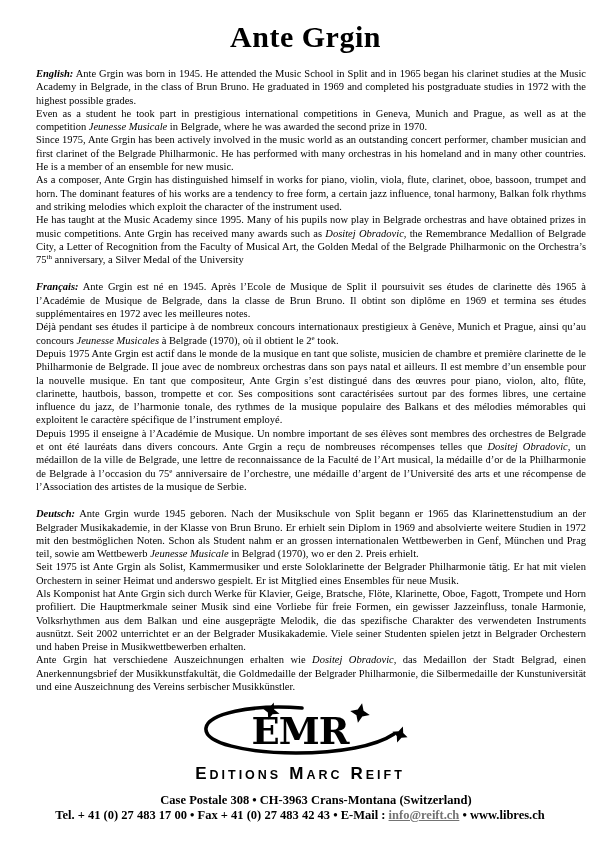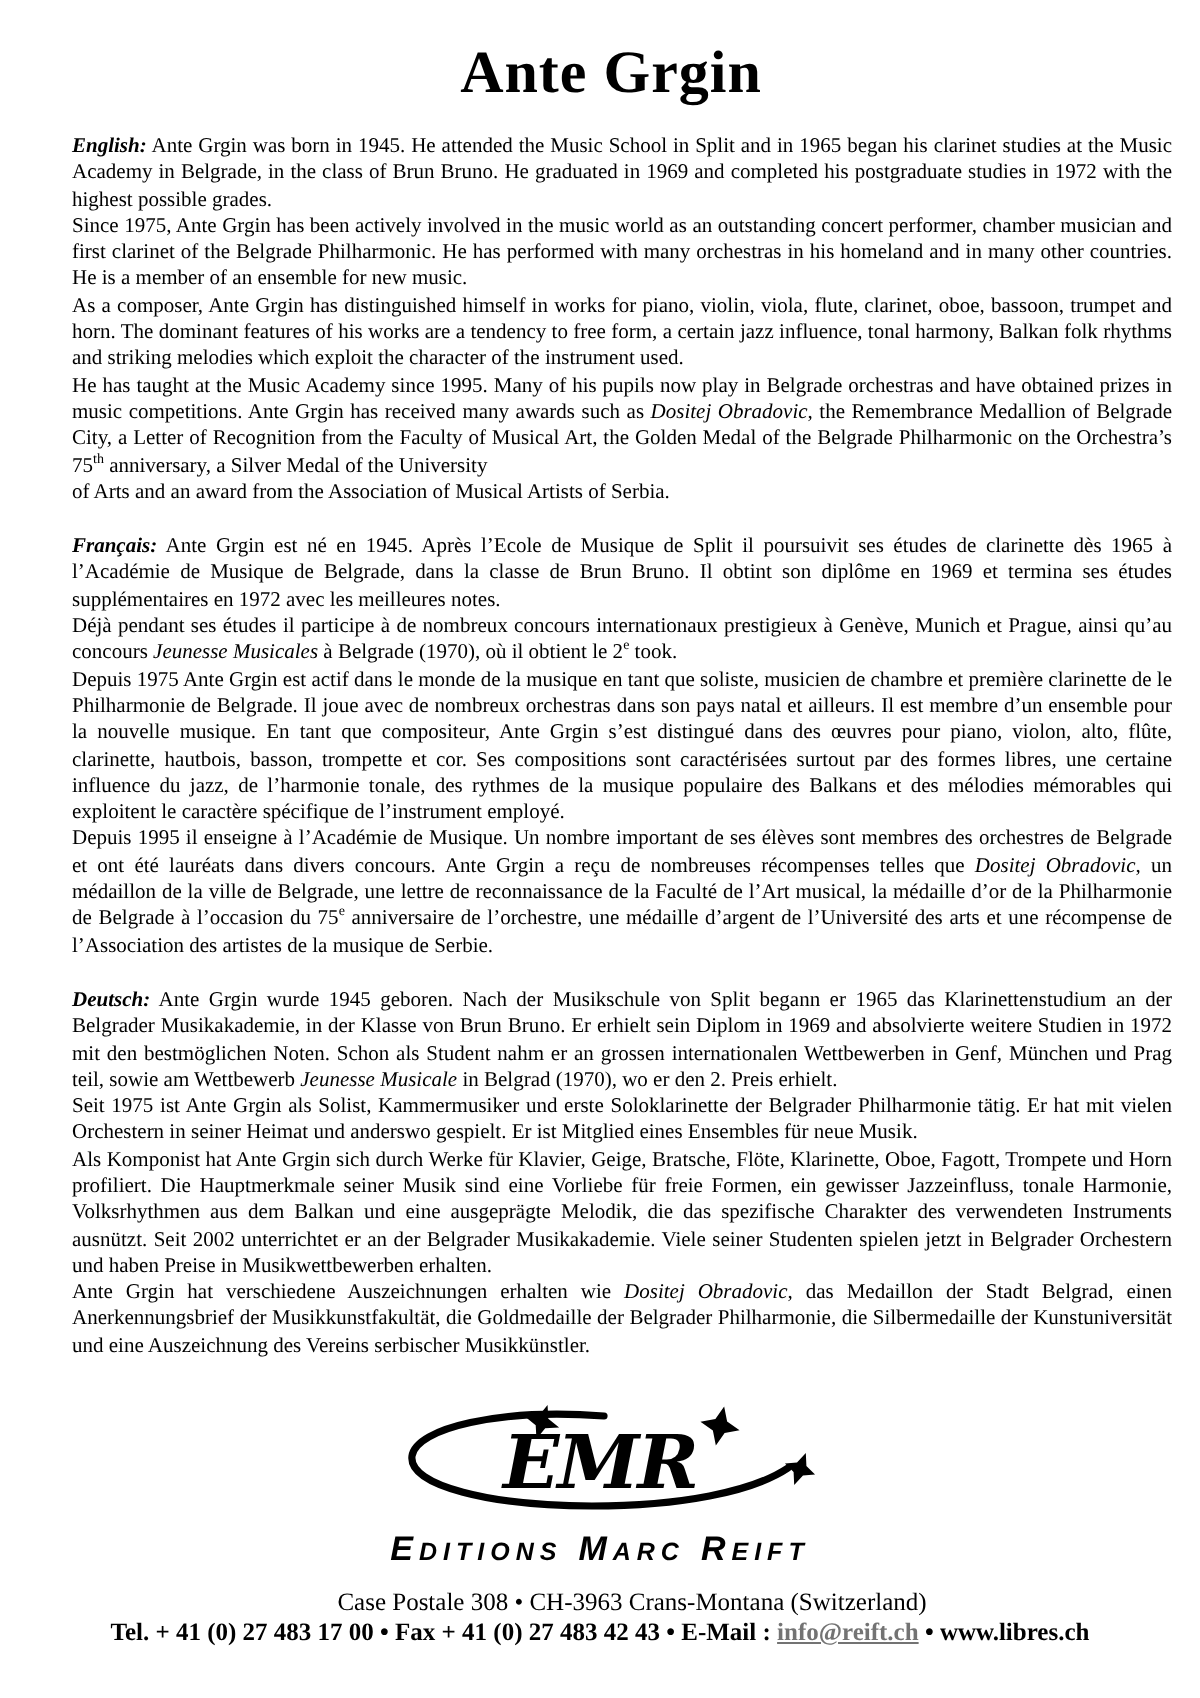--- a/index.html
+++ b/index.html
@@ -28,35 +28,35 @@
   .i  { font-style: italic; }
   .body-text sup { font-size: 7px; line-height: 0; vertical-align: super; }
 
   .footer {
     position: absolute;
     top: 702px;
     left: 0;
     width: 600px;
     text-align: center;
   }
-  .logo-wrap { display: inline-block; font-style: italic; }
+  .logo-wrap { display: inline-block; }
   .editions {
     font-family: "Liberation Sans", sans-serif;
     font-weight: bold;
     font-size: 12.5px;
     letter-spacing: 3px;
     margin-top: 2px;
     white-space: nowrap;
   }
   .editions .ed-word { margin: 0 4px; }
   .editions .ed-initial { font-size: 17px; }
 
   .address-line {
     font-family: "Liberation Serif", serif;
-    font-weight: normal;
+    font-weight: bold;
     font-size: 12.5px;
     line-height: 14px;
     margin-top: 9px;
     margin-left: 32px;
   }
   .contact-line {
     font-family: "Liberation Serif", serif;
     font-weight: bold;
     font-size: 12.5px;
     line-height: 14px;
@@ -71,24 +71,24 @@
 </head>
 <body>
 
 <div class="page">
 
   <h1 class="doc-title">Ante Grgin</h1>
 
   <div class="body-text">
       <div class="section">
         <p><span class="bi">English:</span><span> Ante Grgin was born in 1945. He attended the Music School in Split and in 1965 began his clarinet studies at the Music Academy in Belgrade, in the class of Brun Bruno. He graduated in 1969 and completed his postgraduate studies in 1972 with the highest possible grades.</span></p>
+        <p><span>Even as a student he took part in prestigious international competitions in Geneva, Munich and Prague, as well as at the competition </span><span class="i">Jeunesse Musicale</span><span> in Belgrade, where he was awarded the second prize in 1970.</span></p>
         <p><span>Since 1975, Ante Grgin has been actively involved in the music world as an outstanding concert performer, chamber musician and first clarinet of the Belgrade Philharmonic. He has performed with many orchestras in his homeland and in many other countries. He is a member of an ensemble for new music.</span></p>
         <p><span>As a composer, Ante Grgin has distinguished himself in works for piano, violin, viola, flute, clarinet, oboe, bassoon, trumpet and horn. The dominant features of his works are a tendency to free form, a certain jazz influence, tonal harmony, Balkan folk rhythms and striking melodies which exploit the character of the instrument used.</span></p>
         <p><span>He has taught at the Music Academy since 1995. Many of his pupils now play in Belgrade orchestras and have obtained prizes in music competitions. Ante Grgin has received many awards such as </span><span class="i">Dositej Obradovic</span><span>, the Remembrance Medallion of Belgrade City, a Letter of Recognition from the Faculty of Musical Art, the Golden Medal of the Belgrade Philharmonic on the Orchestra’s 75</span><sup>th</sup><span> anniversary, a Silver Medal of the University</span></p>
-        <p><span>of Arts and an award from the Association of Musical Artists of Serbia.</span></p>
       </div>
       <div class="section">
         <p><span class="bi">Français:</span><span> Ante Grgin est né en 1945. Après l’Ecole de Musique de Split il poursuivit ses études de clarinette dès 1965 à l’Académie de Musique de Belgrade, dans la classe de Brun Bruno. Il obtint son diplôme en 1969 et termina ses études supplémentaires en 1972 avec les meilleures notes.</span></p>
         <p><span>Déjà pendant ses études il participe à de nombreux concours internationaux prestigieux à Genève, Munich et Prague, ainsi qu’au concours </span><span class="i">Jeunesse Musicales</span><span> à Belgrade (1970), où il obtient le 2</span><sup>e</sup><span> took.</span></p>
         <p><span>Depuis 1975 Ante Grgin est actif dans le monde de la musique en tant que soliste, musicien de chambre et première clarinette de le Philharmonie de Belgrade. Il joue avec de nombreux orchestras dans son pays natal et ailleurs. Il est membre d’un ensemble pour la nouvelle musique. En tant que compositeur, Ante Grgin s’est distingué dans des œuvres pour piano, violon, alto, flûte, clarinette, hautbois, basson, trompette et cor.  Ses compositions sont caractérisées surtout par des formes libres, une certaine influence du jazz, de l’harmonie tonale, des rythmes de la musique populaire des Balkans et des mélodies mémorables qui exploitent le caractère spécifique de l’instrument employé.</span></p>
         <p><span>Depuis 1995 il enseigne à l’Académie de Musique. Un nombre important de ses élèves sont membres des orchestres de Belgrade et ont été lauréats dans divers concours. Ante Grgin a reçu de nombreuses récompenses telles que </span><span class="i">Dositej Obradovic</span><span>, un médaillon de la ville de Belgrade, une lettre de reconnaissance de la Faculté de l’Art musical, la médaille d’or de la Philharmonie de Belgrade à l’occasion du 75</span><sup>e</sup><span> anniversaire de l’orchestre, une médaille d’argent de l’Université des arts et une récompense de l’Association des artistes de la musique de Serbie.</span></p>
       </div>
       <div class="section">
         <p><span class="bi">Deutsch:</span><span> Ante Grgin wurde 1945 geboren. Nach der Musikschule von Split begann er 1965 das Klarinettenstudium an der Belgrader Musikakademie, in der Klasse von Brun Bruno. Er erhielt sein Diplom in 1969 and absolvierte weitere Studien in 1972 mit den bestmöglichen Noten. Schon als Student nahm er an grossen internationalen Wettbewerben in Genf, München und Prag teil, sowie am Wettbewerb </span><span class="i">Jeunesse Musicale</span><span> in Belgrad (1970), wo er den 2. Preis erhielt.</span></p>
         <p><span>Seit 1975 ist Ante Grgin als Solist, Kammermusiker und erste Soloklarinette der Belgrader Philharmonie tätig. Er hat mit vielen Orchestern in seiner Heimat und anderswo gespielt. Er ist Mitglied eines Ensembles für neue Musik.</span></p>

